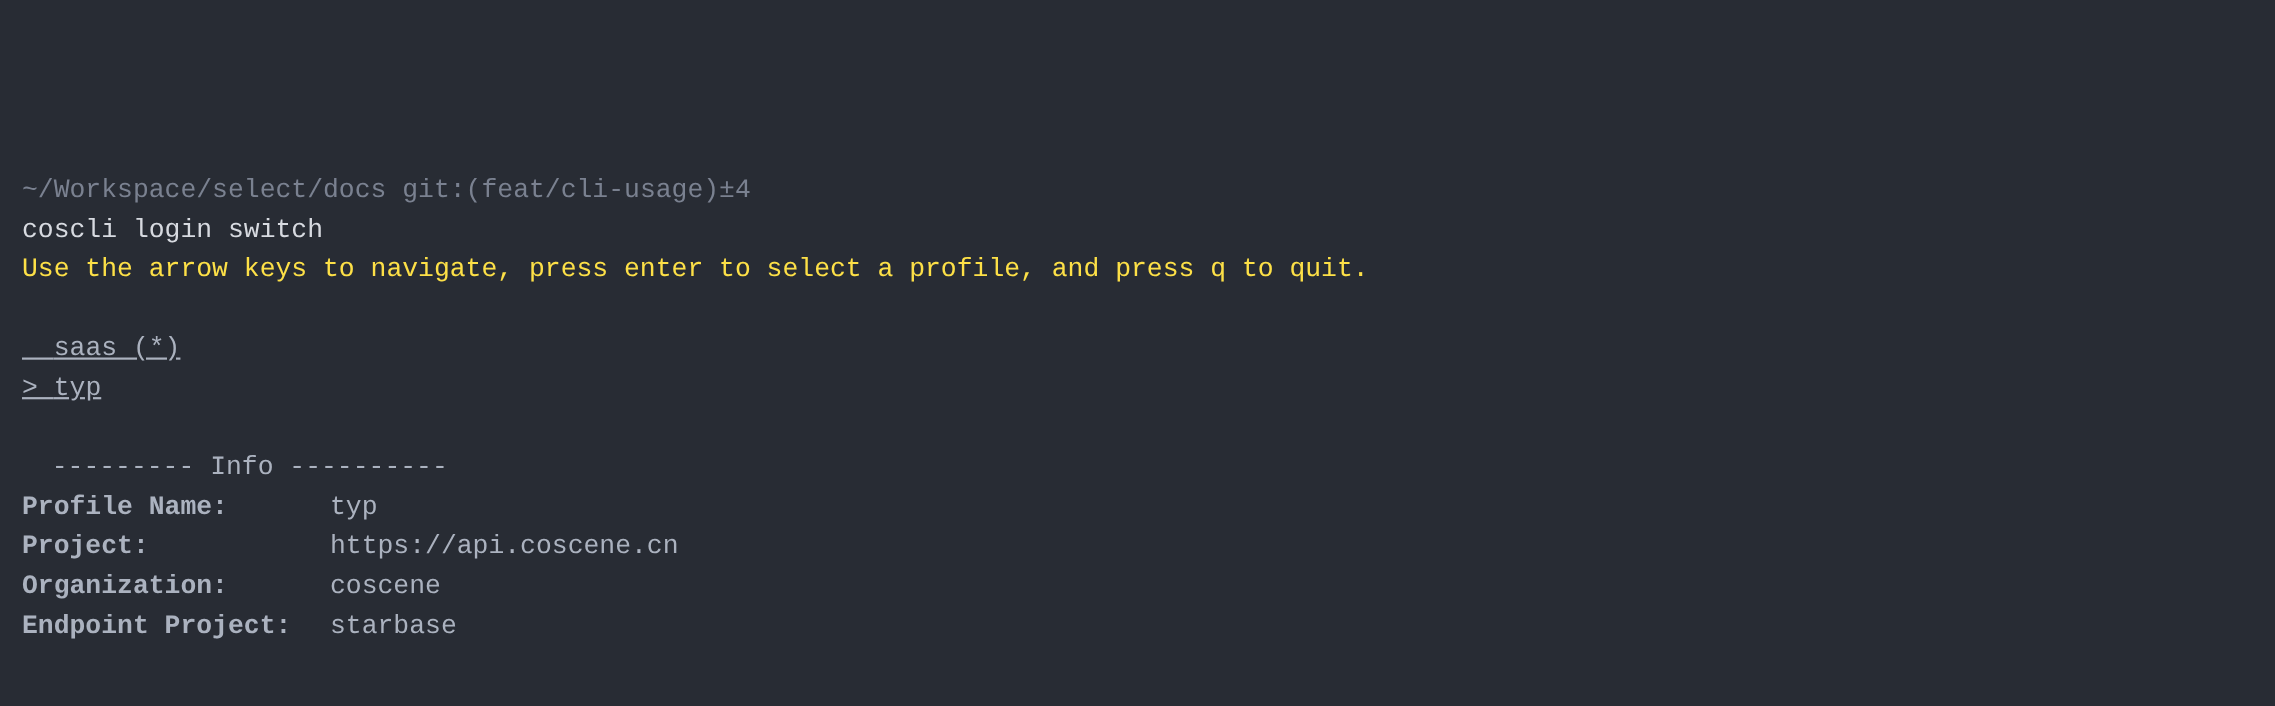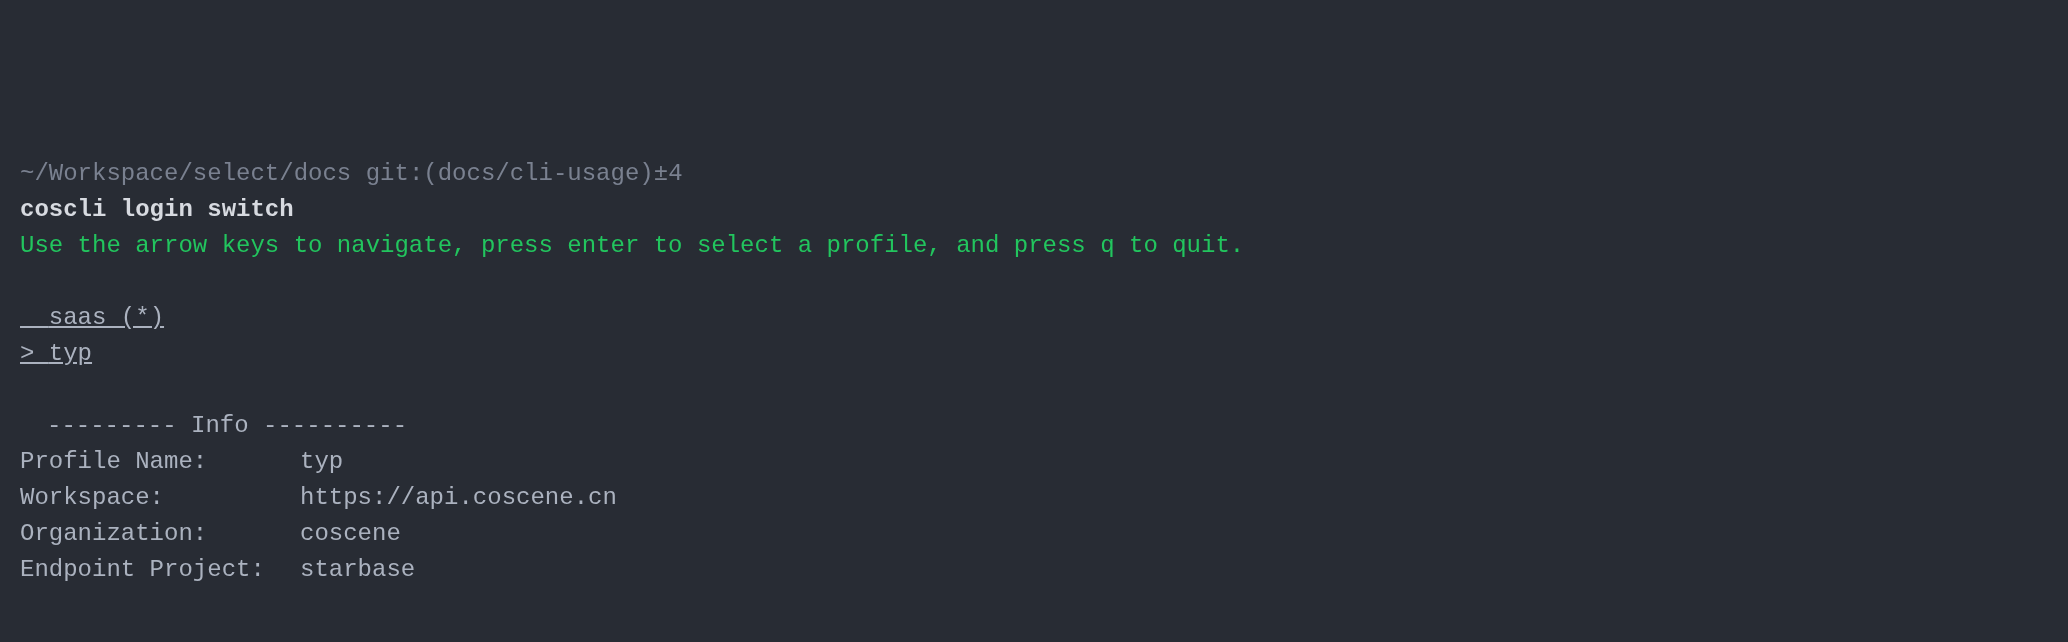--- a/index.html
+++ b/index.html
@@ -16,54 +16,55 @@
       padding: 12px 20px;
       width: 2068px;
       height: 642px;
       white-space: pre;
     }
     .prompt-line {
       color: #7a8190;
     }
     .command-bold {
       color: #d7dae0;
-      font-weight: bold;
+      font-weight: normal;
     }
     .instruction {
-      color: #22c55e;
+      color: #fde047;
     }
     .profile-item {
       color: #abb2bf;
       text-decoration: underline;
     }
     .info-header {
       color: #abb2bf;
       margin-left: 27px;
     }
     .info-row {
       color: #abb2bf;
     }
     .info-label {
       display: inline-block;
       width: 280px;
+      font-weight: bold;
     }
   </style>
 </head>
 <body>
 
 
 
-<div><span class="prompt-line"><span>~/Workspace/select/docs</span><span> git:(</span><span>docs/cli-usage</span><span>)</span><span>±4</span></span>
+<div><span class="prompt-line"><span>~/Workspace/select/docs</span><span> git:(</span><span>feat/cli-usage</span><span>)</span><span>±4</span></span>
 <span class="command-bold">coscli login switch</span>
 <span class="instruction">Use the arrow keys to navigate, press enter to select a profile, and press q to quit.</span>
 
 <span class="profile-item"><span>  </span><span>saas (*)</span></span>
 <span class="profile-item"><span>&gt; </span><span>typ</span></span>
 
 <span class="info-header">--------- Info ----------</span>
 <span class="info-row"><span class="info-label">Profile Name:</span><span>typ</span></span>
-<span class="info-row"><span class="info-label">Workspace:</span><span>https://api.coscene.cn</span></span>
+<span class="info-row"><span class="info-label">Project:</span><span>https://api.coscene.cn</span></span>
 <span class="info-row"><span class="info-label">Organization:</span><span>coscene</span></span>
 <span class="info-row"><span class="info-label">Endpoint Project:</span><span>starbase</span></span>
 </div>
 
 
 
 
 </body></html>

